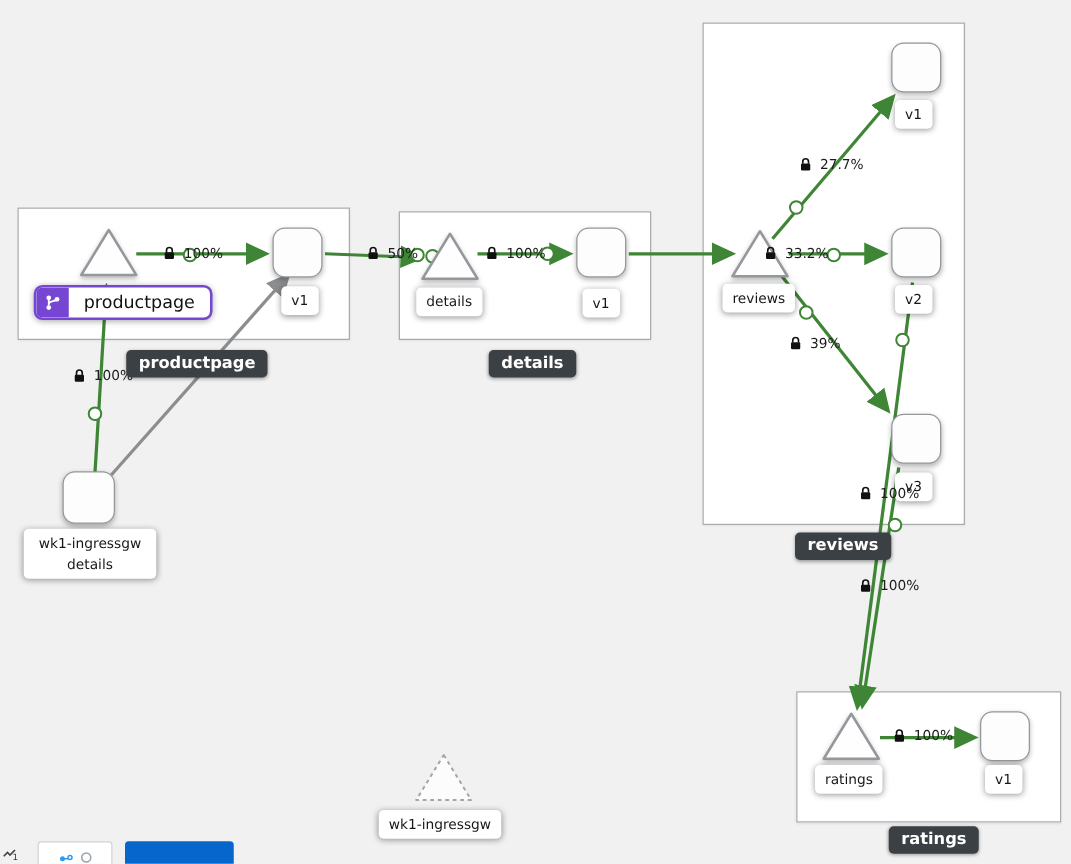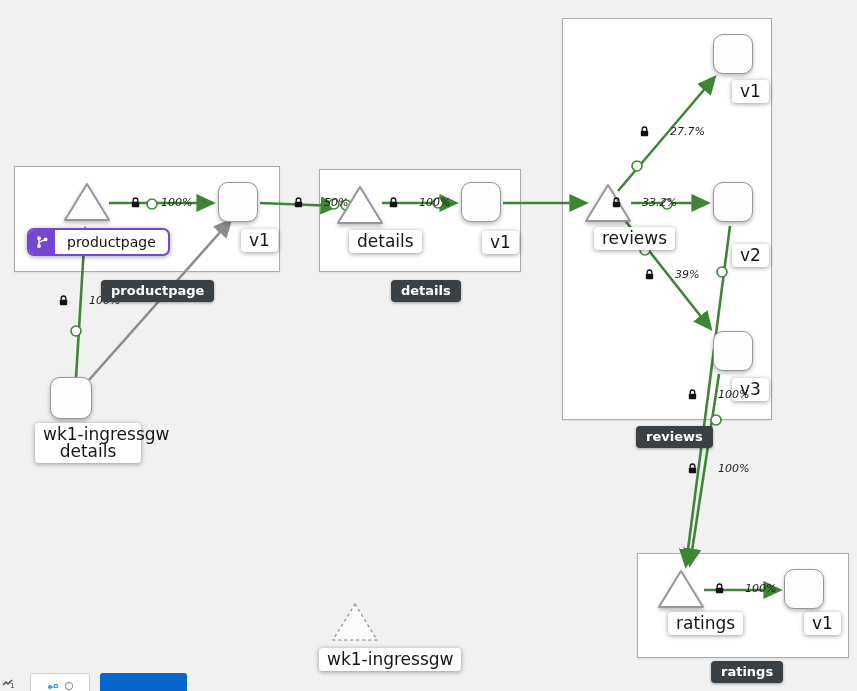--- a/index.html
+++ b/index.html
@@ -16,32 +16,32 @@
   }
   svg.edges{position:absolute;left:0;top:0;z-index:2;pointer-events:none;}
   .sq{
     position:absolute;width:40px;height:40px;border:1.5px solid #94989c;
     border-radius:10px;background:#fdfdfd;z-index:3;
     box-shadow:0 2px 4px rgba(0,0,0,.28);box-sizing:border-box;
   }
   .tri{position:absolute;z-index:3;filter:drop-shadow(0 2px 2px rgba(0,0,0,.28));}
   .nlabel{
     position:absolute;z-index:4;background:#ffffff;color:#161616;
-    font-size:17px;line-height:17px;padding:3px 8px;border-radius:4px;
-    box-shadow:0 1px 5px rgba(0,0,0,.40);white-space:nowrap;margin-left:16px;
+    font-size:11px;line-height:17px;padding:3px 8px;border-radius:4px;
+    box-shadow:0 1px 5px rgba(0,0,0,.40);white-space:nowrap;
   }
   .nlabel.center{text-align:center;}
   .dlabel{
     position:absolute;z-index:5;background:#3b4045;color:#ffffff;
     font-size:13px;font-weight:bold;line-height:16px;padding:3px 10px;
     border-radius:4px;white-space:nowrap;box-shadow:0 1px 3px rgba(0,0,0,.35);
   }
   .elabel{
-    position:absolute;z-index:4;display:flex;align-items:center;gap:21px;
-    font-size:11px;color:#1d1d1d;white-space:nowrap;font-style:italic;
+    position:absolute;z-index:4;display:flex;align-items:center;gap:7px;
+    font-size:11px;color:#1d1d1d;white-space:nowrap;
   }
   .lock{display:inline-flex;line-height:0;}
   .badge{
     position:absolute;z-index:6;display:inline-flex;align-items:stretch;
     border:2px solid #7646d2;border-radius:7px;background:#ffffff;
     overflow:hidden;box-shadow:0 1px 5px rgba(0,0,0,.35);
   }
   .badge-icon{
     background:#7646d2;width:26px;display:flex;align-items:center;
     justify-content:center;
@@ -142,21 +142,21 @@
       </svg>
     </span>
     <span class="badge-text">productpage</span>
   </div>
 
   <div class="nlabel" style="left:225px;top:229px;">v1</div>
   <div class="nlabel" style="left:333px;top:230px;">details</div>
   <div class="nlabel" style="left:466px;top:231px;">v1</div>
   <div class="nlabel" style="left:578px;top:227px;">reviews</div>
   <div class="nlabel" style="left:716px;top:80px;">v1</div>
-  <div class="nlabel" style="left:716px;top:244px;">v2</div>
+  <div class="nlabel" style="left:716px;top:228px;">v2</div>
   <div class="nlabel" style="left:716px;top:378px;">v3</div>
   <div class="nlabel" style="left:652px;top:612px;">ratings</div>
   <div class="nlabel" style="left:788px;top:612px;">v1</div>
   <div class="nlabel center" style="left:19px;top:423px;width:90px;">
     <div>wk1-ingressgw</div>
     <div>details</div>
   </div>
   <div class="nlabel" style="left:303px;top:648px;">wk1-ingressgw</div>
 
   <div class="dlabel" style="left:101px;top:280px;">productpage</div>
@@ -211,21 +211,21 @@
   </div>
   <div class="elabel" style="left:612px;top:196px;">
     <span class="lock">
         <svg width="9" height="11" viewBox="0 0 9 11">
           <path d="M2.2 5V3.3a2.3 2.3 0 0 1 4.6 0V5" fill="none" stroke="#111" stroke-width="1.3"></path>
           <rect x="0.8" y="4.7" width="7.4" height="5.6" rx="1" fill="#111"></rect>
         </svg>
       </span>
     <span>33.2%</span>
   </div>
-  <div class="elabel" style="left:645px;top:268px;">
+  <div class="elabel" style="left:632px;top:268px;">
     <span class="lock">
         <svg width="9" height="11" viewBox="0 0 9 11">
           <path d="M2.2 5V3.3a2.3 2.3 0 0 1 4.6 0V5" fill="none" stroke="#111" stroke-width="1.3"></path>
           <rect x="0.8" y="4.7" width="7.4" height="5.6" rx="1" fill="#111"></rect>
         </svg>
       </span>
     <span>39%</span>
   </div>
   <div class="elabel" style="left:688px;top:388px;">
     <span class="lock">

